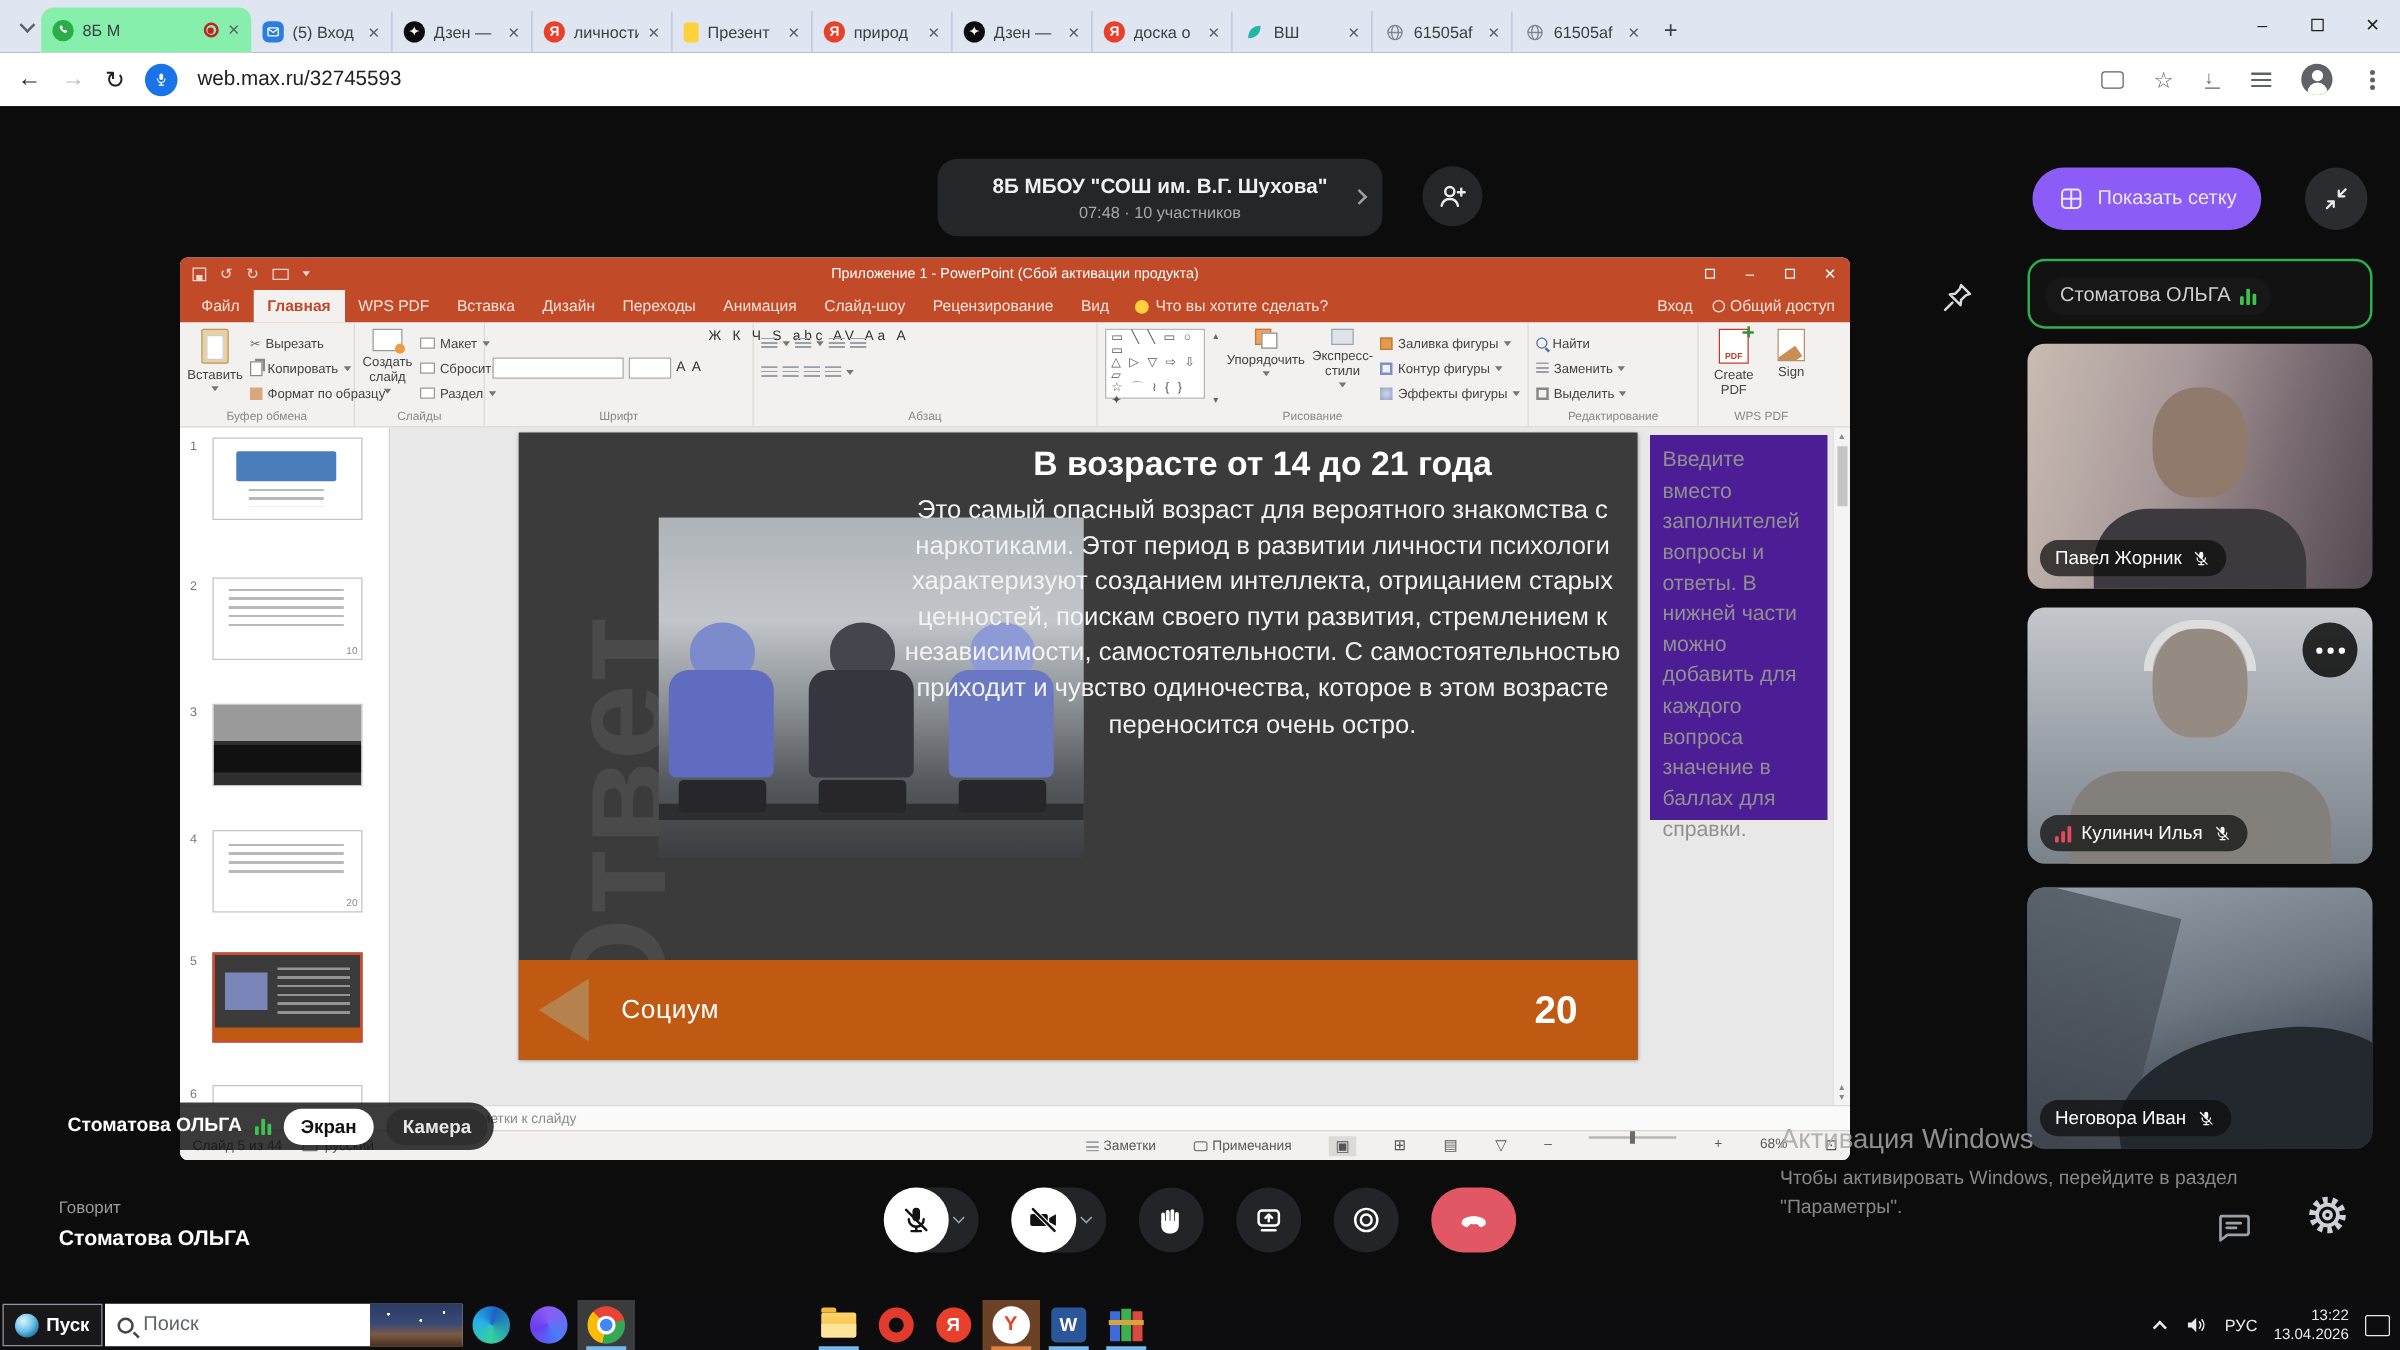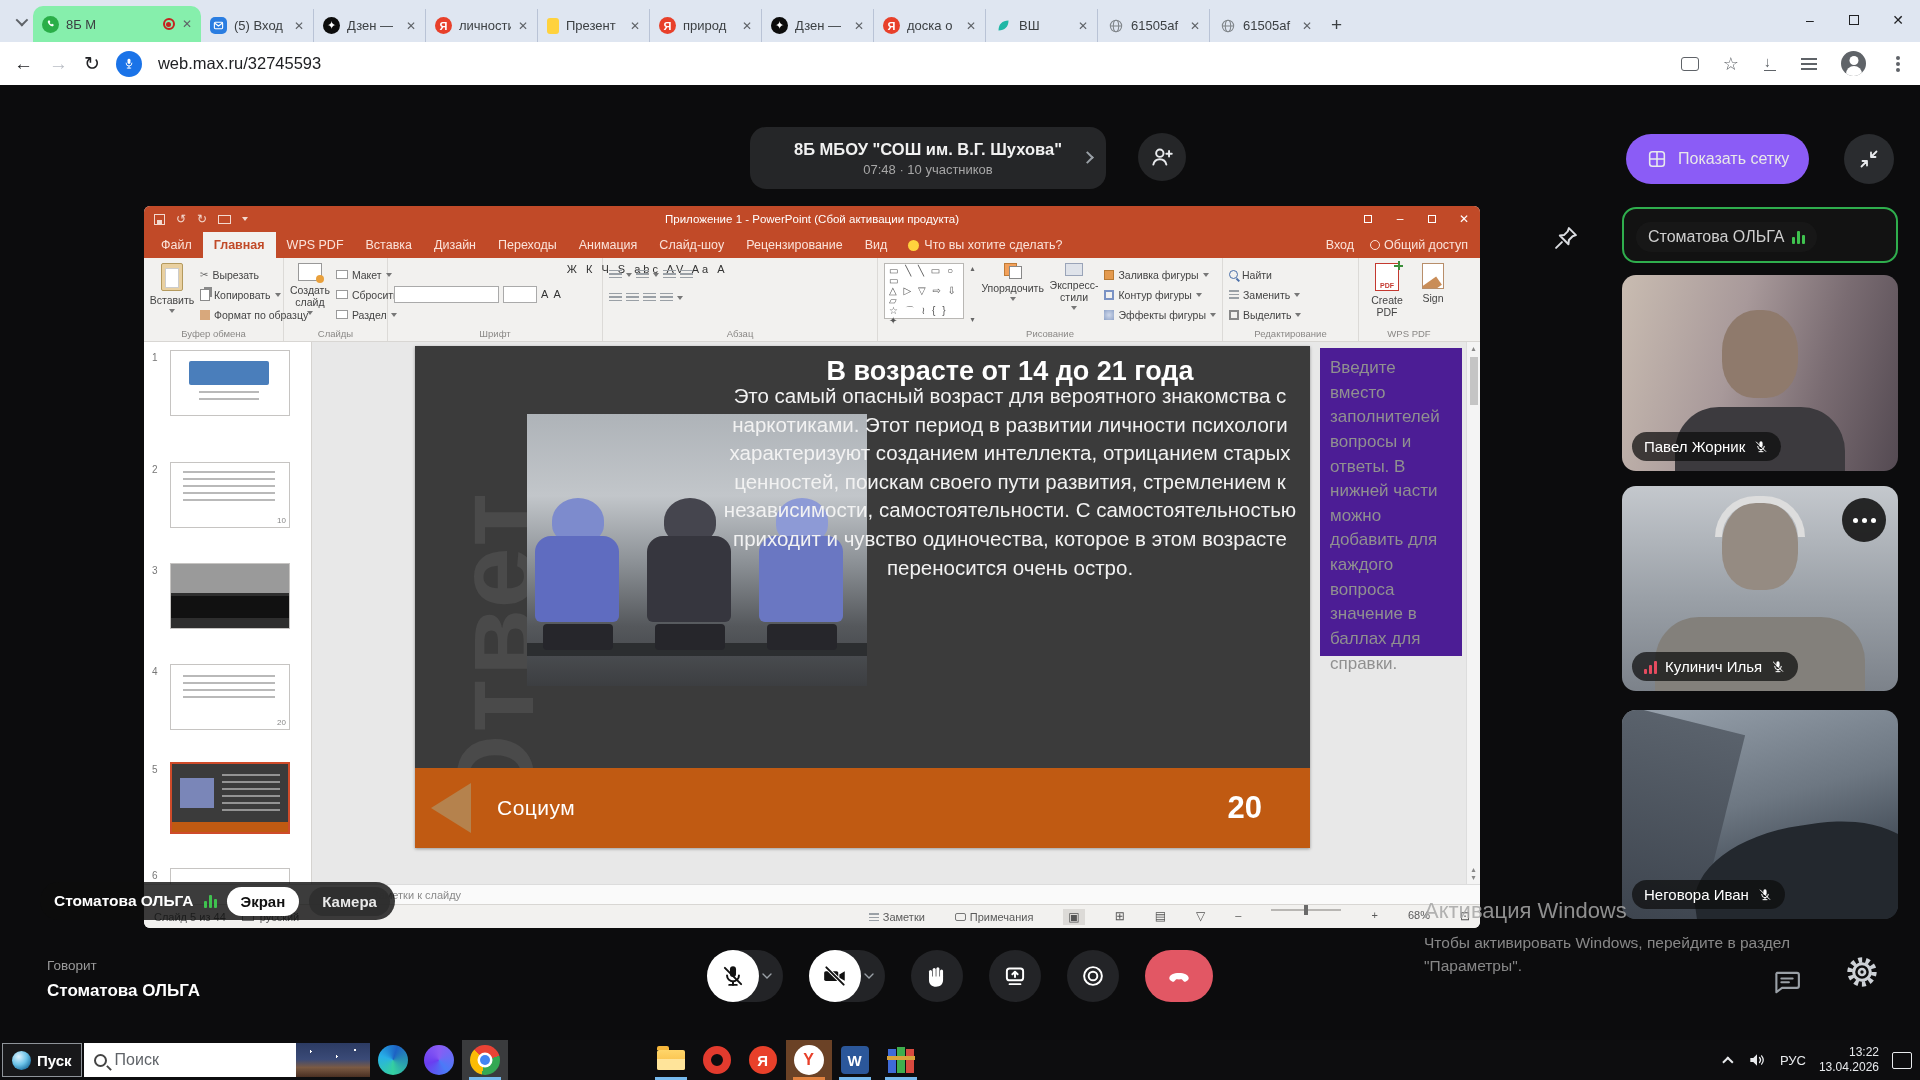--- a/index.html
+++ b/index.html
@@ -112,21 +112,21 @@
 .tlines{background:repeating-linear-gradient(to bottom,#b9b9b9 0 2px,transparent 2px 7px)}
 .slide{position:absolute;left:271px;top:4px;width:895px;height:502px;background:#3b3b3b;box-shadow:0 1px 3px rgba(0,0,0,.35)}
 .wm{position:absolute;left:16px;top:474px;transform-origin:0 0;transform:rotate(-90deg);font-size:110px;font-weight:700;color:#4a4a4a;letter-spacing:2px}
 .photo{position:absolute;left:112px;top:68px;width:340px;height:272px;overflow:hidden;background:linear-gradient(180deg,#aeb3b8 0%,#c2c6ca 30%,#8b9095 55%,#55585c 78%,#3c3e41 100%)}
 .bench{position:absolute;bottom:30px;left:0;right:0;height:13px;background:#2c2e30}
 .fg{position:absolute;bottom:36px;width:86px}
 .fg .hood{width:52px;height:46px;border-radius:50% 50% 42% 42%;margin:0 auto}
 .fg .bod{width:84px;height:86px;border-radius:16px 16px 6px 6px;margin-top:-8px}
 .fg .leg{width:70px;height:26px;background:#26262b;margin:2px auto 0;border-radius:4px}
 .stitle{position:absolute;left:300px;top:10px;width:590px;text-align:center;color:#fff;font-size:27px;font-weight:700}
-.sbody{position:absolute;left:300px;top:36px;width:590px;text-align:center;color:#f2f2f2;font-size:20.5px;line-height:28.6px}
+.sbody{position:absolute;left:300px;top:48px;width:590px;text-align:center;color:#f2f2f2;font-size:20.5px;line-height:28.6px}
 .obar{position:absolute;left:0;right:0;bottom:0;height:80px;background:#c05a12;display:flex;align-items:center}
 .oarrow{width:0;height:0;border-top:25px solid transparent;border-bottom:25px solid transparent;border-right:40px solid #b5824d;margin-left:16px}
 .ocat{margin-left:26px;color:#fff;font-size:21px;letter-spacing:.5px}
 .opts{margin-left:auto;margin-right:48px;color:#fff;font-size:31px;font-weight:700}
 .notespanel{position:absolute;left:1176px;top:6px;width:142px;height:308px;background:#4c1d95;color:#909090;font-size:17px;line-height:1.45;padding:8px 10px}
 .notespanel p{margin-bottom:10px}
 .vscroll{position:absolute;right:0;top:0;bottom:0;width:14px;background:#f4f4f4;border-left:1px solid #ddd;display:flex;flex-direction:column;align-items:center;padding:2px 0;font-size:8px;color:#888}
 .vthumb{width:8px;height:48px;background:#c4c4c4;margin-top:4px}
 .vbot{margin-top:auto;display:flex;flex-direction:column;line-height:8px}
 .notesbar{position:absolute;left:0;right:0;bottom:24px;height:20px;background:#fafafa;border-top:1px solid #dcdcdc;display:flex;align-items:center}

